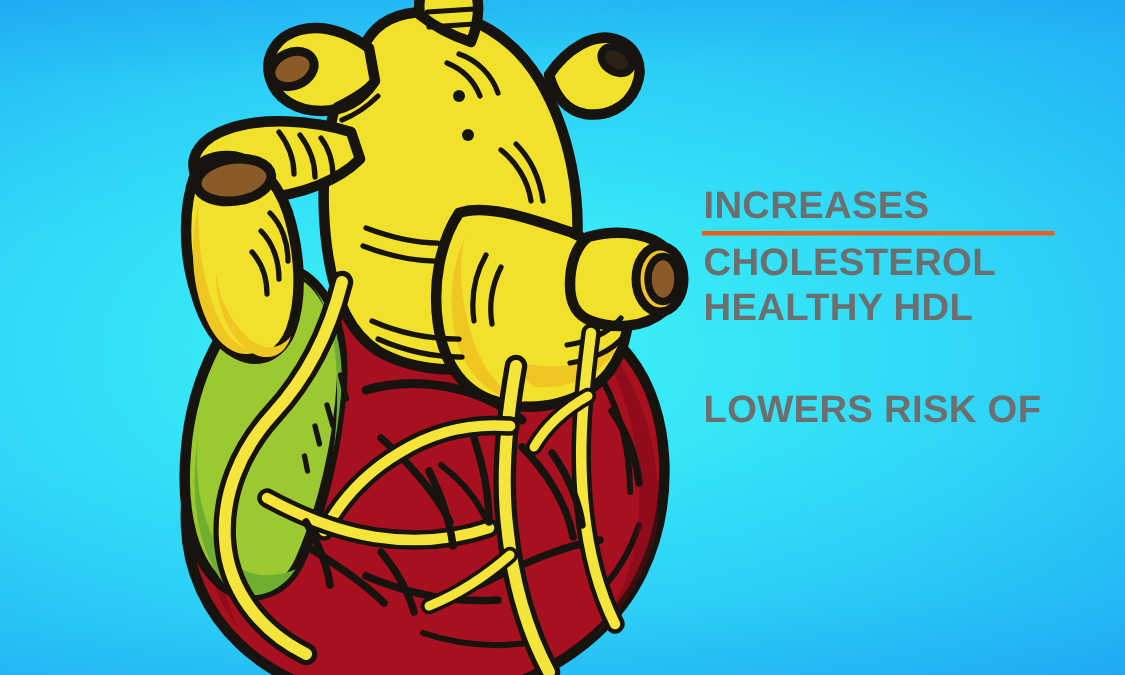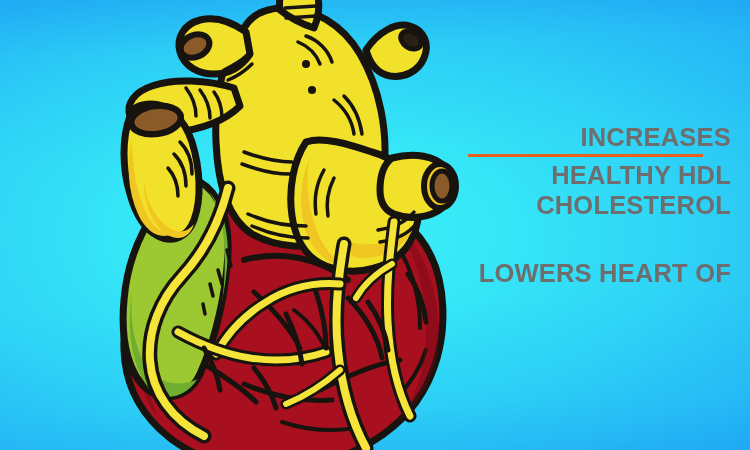--- a/index.html
+++ b/index.html
@@ -7,21 +7,20 @@
     margin: 0;
     padding: 0;
     background: #ffffff;
   }
   #canvas {
     position: relative;
     width: 750px;
     height: 450px;
     overflow: hidden;
     font-family: "Liberation Sans", sans-serif;
-    text-align: right;
   }
   
   #bg {
     position: absolute;
     inset: 0;
     background:
       radial-gradient(115% 105% at 42% 52%,
         #3ff0f8 0%,
         #35e6f7 22%,
         #2fd4f6 42%,
@@ -267,25 +266,25 @@
       </g>
 
     </g>
   </svg>
 
   <div id="text-panel">
 
     <div>
       <div class="headline">INCREASES</div>
       <div id="underline"></div>
+      <div class="headline">CHOLESTEROL</div>
       <div class="headline">HEALTHY HDL</div>
-      <div class="headline">CHOLESTEROL</div>
     </div>
 
     <div class="block-gap"></div>
 
     <div>
-      <div class="headline">LOWERS HEART OF</div>
+      <div class="headline">LOWERS RISK OF</div>
     </div>
 
   </div>
 
 </div>
 
 </body></html>

